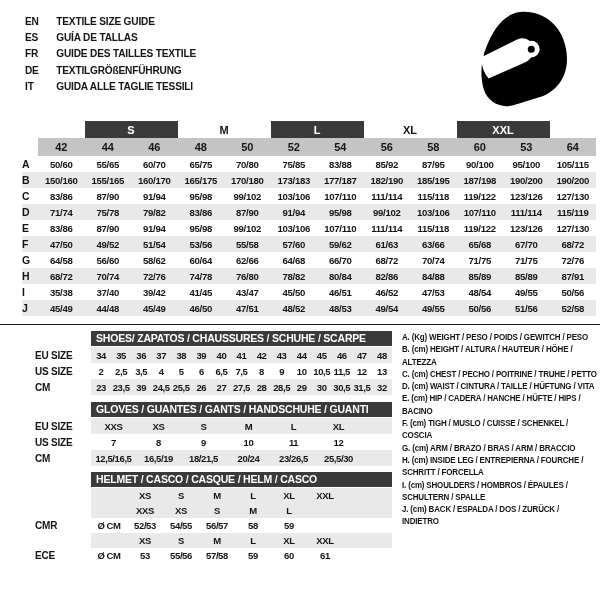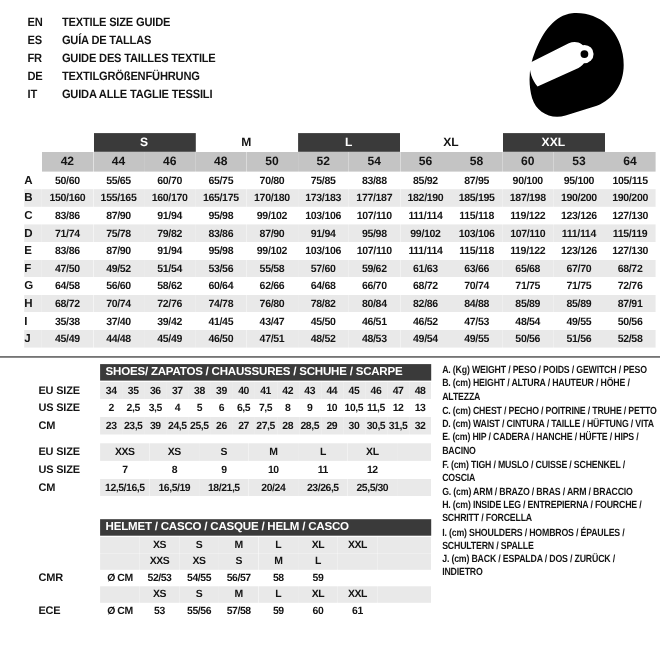--- a/index.html
+++ b/index.html
@@ -356,20 +356,21 @@
             <td class="stripe">30</td>
             <td class="stripe">30,5</td>
             <td class="stripe">31,5</td>
             <td class="stripe">32</td>
           </tr>
         </tbody>
       </table>
   </div>
 
   <div class="btable" style="top:402px">
+    <div class="bar">GLOVES / GUANTES / GANTS / HANDSCHUHE / GUANTI</div>
     <table>
         <colgroup>
           <col style="width: 56px;">
           <col style="width: 45px;">
           <col style="width: 45px;">
           <col style="width: 45px;">
           <col style="width: 45px;">
           <col style="width: 45px;">
           <col style="width: 45px;">
           <col style="width: 31px;">

